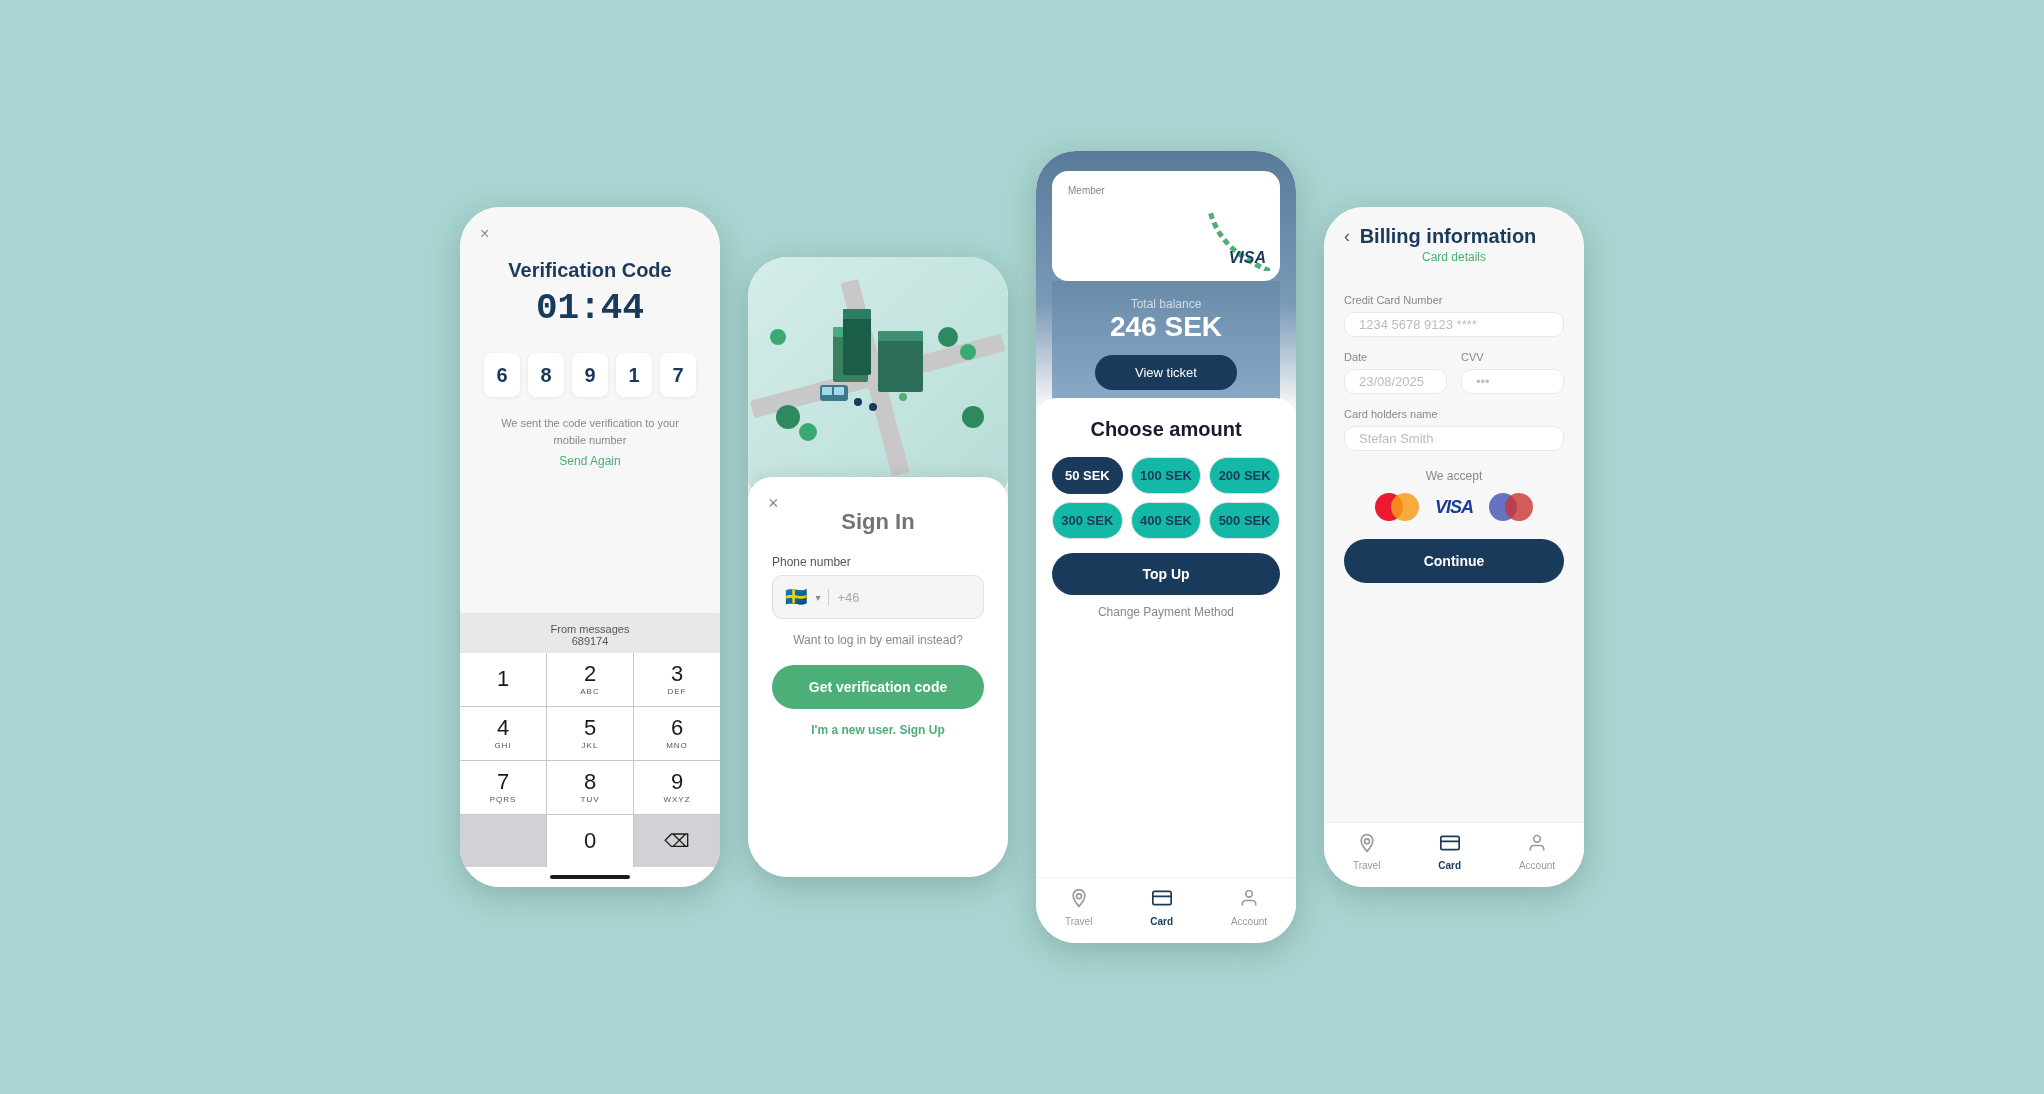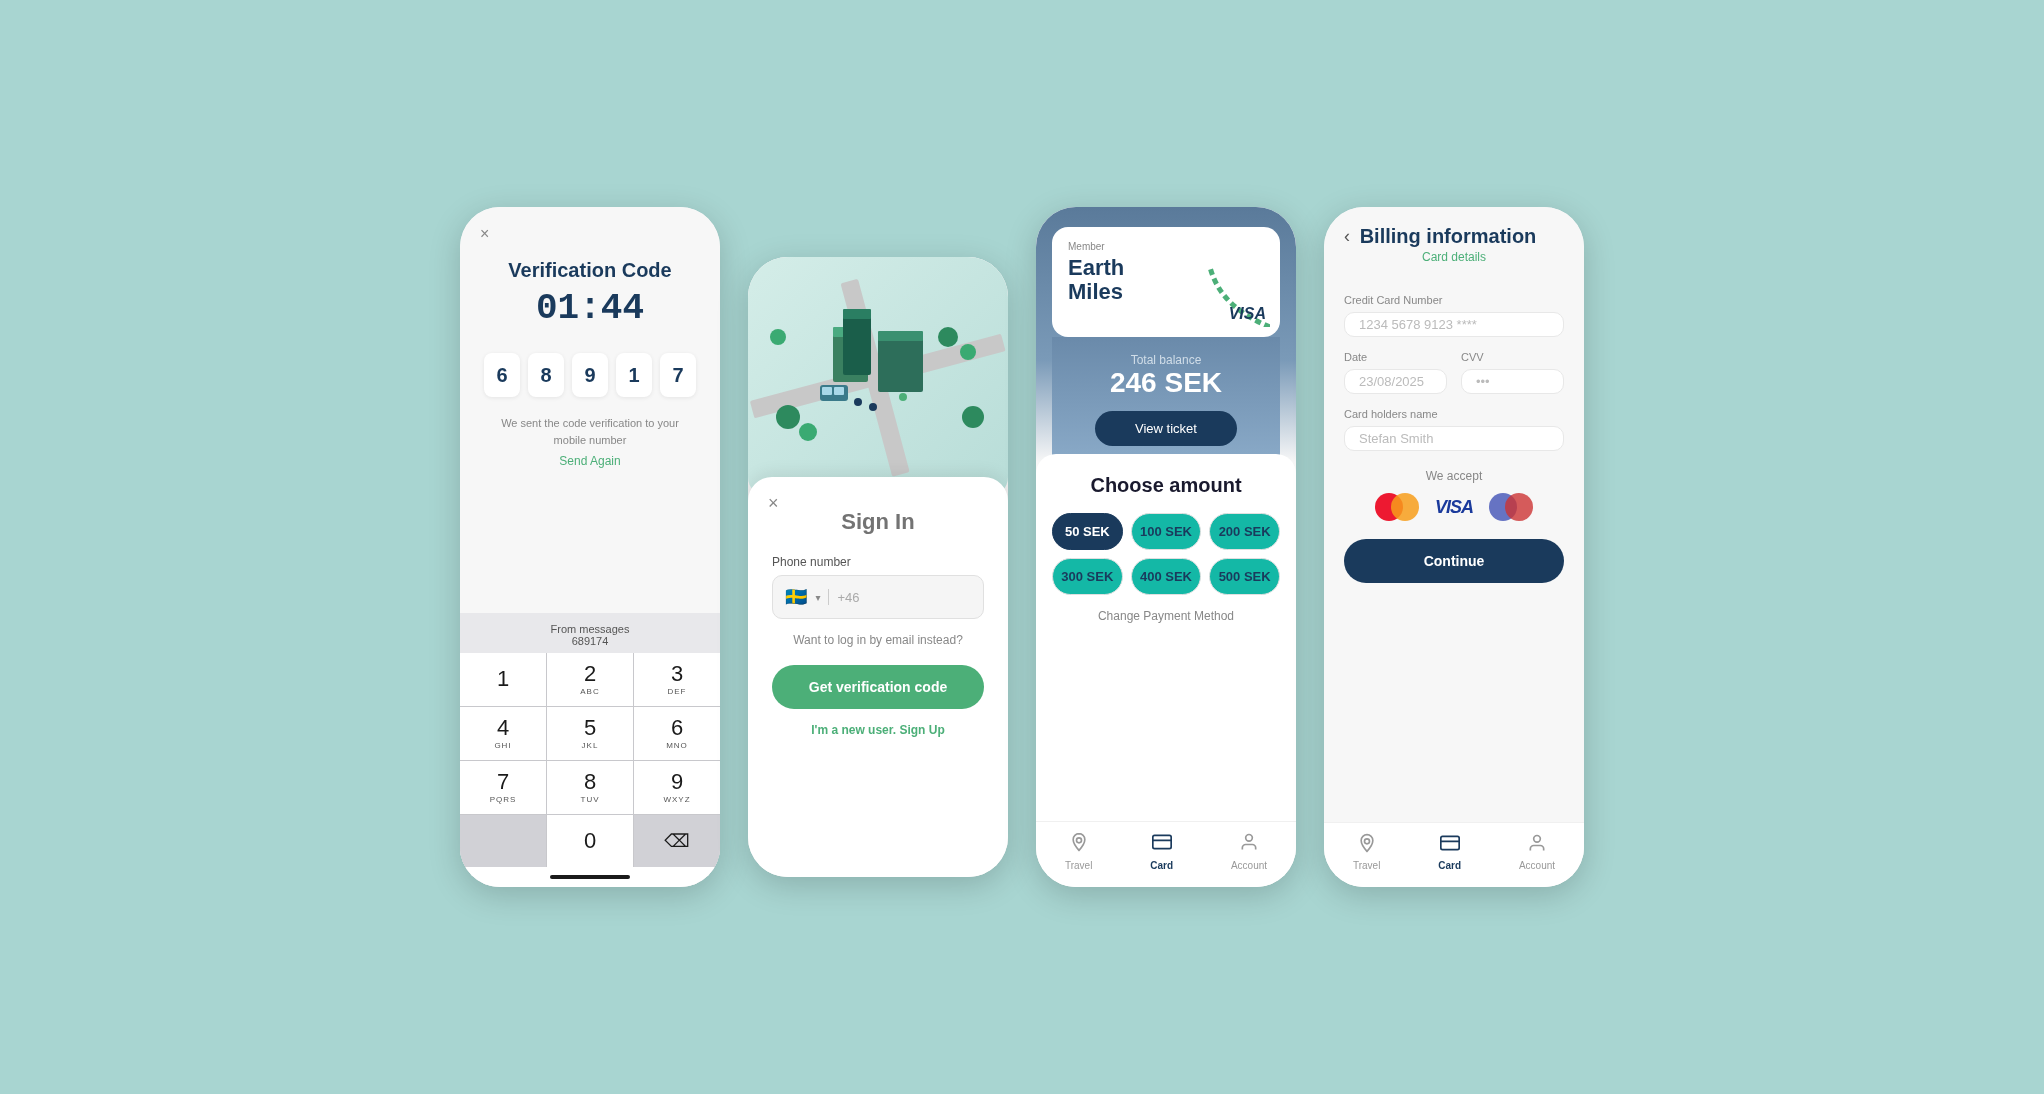--- a/index.html
+++ b/index.html
@@ -21,21 +21,21 @@
     .phone {
       background: #f7f7f7;
       border-radius: 40px;
       box-shadow: 0 8px 32px rgba(0,0,0,0.18);
       overflow: hidden;
       position: relative;
       width: 260px;
     }
     .phone-1 { height: 680px; }
     .phone-2 { height: 620px; margin-top: 40px; }
-    .phone-3 { height: 680px; }
+    .phone-3 { height: 792px; }
     .phone-4 { height: 680px; }
 
     
     .p1-inner {
       display: flex;
       flex-direction: column;
       height: 100%;
       background: #f7f7f7;
     }
     .p1-close {
@@ -672,21 +672,20 @@
         </div>
       </div>
     </div>
   </div>
 
   <div class="phone phone-3">
     <div class="p3-inner">
       <div class="p3-top">
         <div class="p3-member-card">
           <div class="p3-member-label">Member</div>
-          <div class="p3-earth-miles">Earth<br>Miles</div>
           <svg class="p3-green-arc" viewBox="0 0 70 70">
             <path d="M 70 70 Q 20 50 10 10" stroke="#4caf78" stroke-width="5" fill="none" stroke-dasharray="6,4"></path>
           </svg>
           <div class="p3-visa-text">VISA</div>
         </div>
         <div class="p3-balance-section">
           <div class="p3-total-label">Total balance</div>
           <div class="p3-balance">246 SEK</div>
           <button class="p3-view-ticket-btn">View ticket</button>
         </div>
@@ -694,20 +693,21 @@
       <div class="p3-content">
         <div class="p3-choose-title">Choose amount</div>
         <div class="p3-amounts-grid">
           <button class="p3-amount-btn selected">50 SEK</button>
           <button class="p3-amount-btn">100 SEK</button>
           <button class="p3-amount-btn">200 SEK</button>
           <button class="p3-amount-btn">300 SEK</button>
           <button class="p3-amount-btn">400 SEK</button>
           <button class="p3-amount-btn">500 SEK</button>
         </div>
+        <button class="p3-top-up-btn">Top Up</button>
         <div class="p3-change-payment">Change Payment Method</div>
       </div>
       <div class="p3-nav">
         <div class="p3-nav-item">
           <span class="nav-icon">
             <svg width="20" height="20" viewBox="0 0 24 24" fill="none" stroke="#999" stroke-width="2">
                 <circle cx="12" cy="10" r="3"></circle>
                 <path d="M12 2C8.13 2 5 5.13 5 9c0 5.25 7 13 7 13s7-7.75 7-13c0-3.87-3.13-7-7-7z"></path>
               </svg>
           </span>

